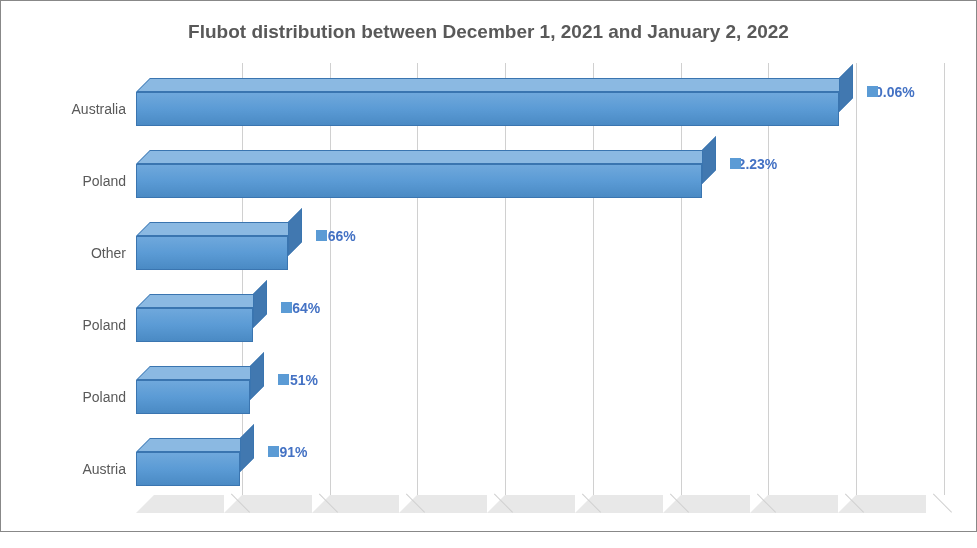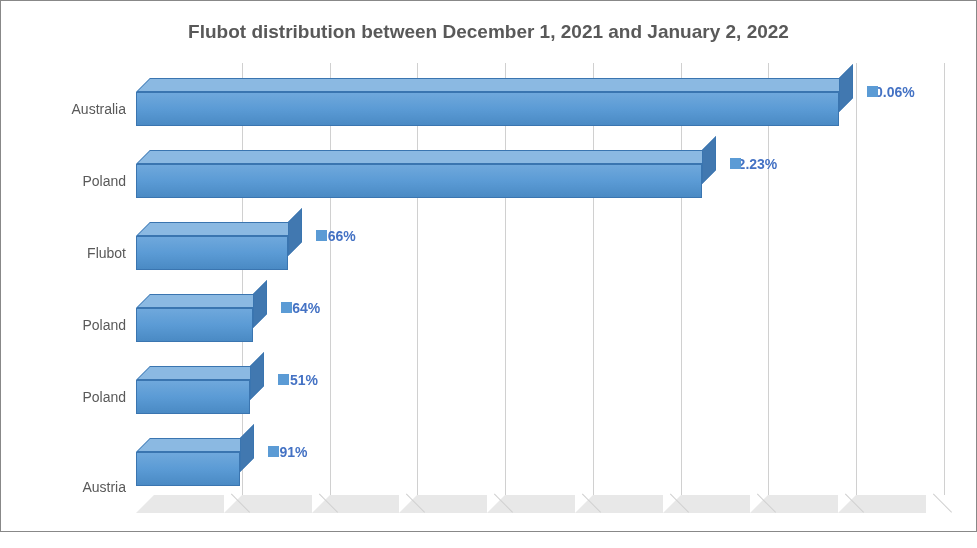--- a/index.html
+++ b/index.html
@@ -162,24 +162,24 @@
 </head>
 <body>
 
 <div class="chart-container">
   <div class="chart-title">Flubot distribution between December 1, 2021 and January 2, 2022</div>
 
   <div class="plot-area">
     <div class="y-labels" id="y-labels">
         <div class="y-label" style="top: 46px;">Australia</div>
         <div class="y-label" style="top: 118px;">Poland</div>
-        <div class="y-label" style="top: 190px;">Flubot</div>
+        <div class="y-label" style="top: 190px;">Other</div>
         <div class="y-label" style="top: 262px;">Poland</div>
         <div class="y-label" style="top: 334px;">Poland</div>
-        <div class="y-label" style="top: 424px;">Austria</div>
+        <div class="y-label" style="top: 406px;">Austria</div>
       </div>
 
     <div class="floor" id="floor">
         <div class="floor-tile" style="left: 0px; width: 87.7778px;"></div>
         <div class="floor-tile" style="left: 87.7778px; width: 87.7778px;"></div>
         <div class="floor-tile" style="left: 175.556px; width: 87.7778px;"></div>
         <div class="floor-tile" style="left: 263.333px; width: 87.7778px;"></div>
         <div class="floor-tile" style="left: 351.111px; width: 87.7778px;"></div>
         <div class="floor-tile" style="left: 438.889px; width: 87.7778px;"></div>
         <div class="floor-tile" style="left: 526.667px; width: 87.7778px;"></div>

